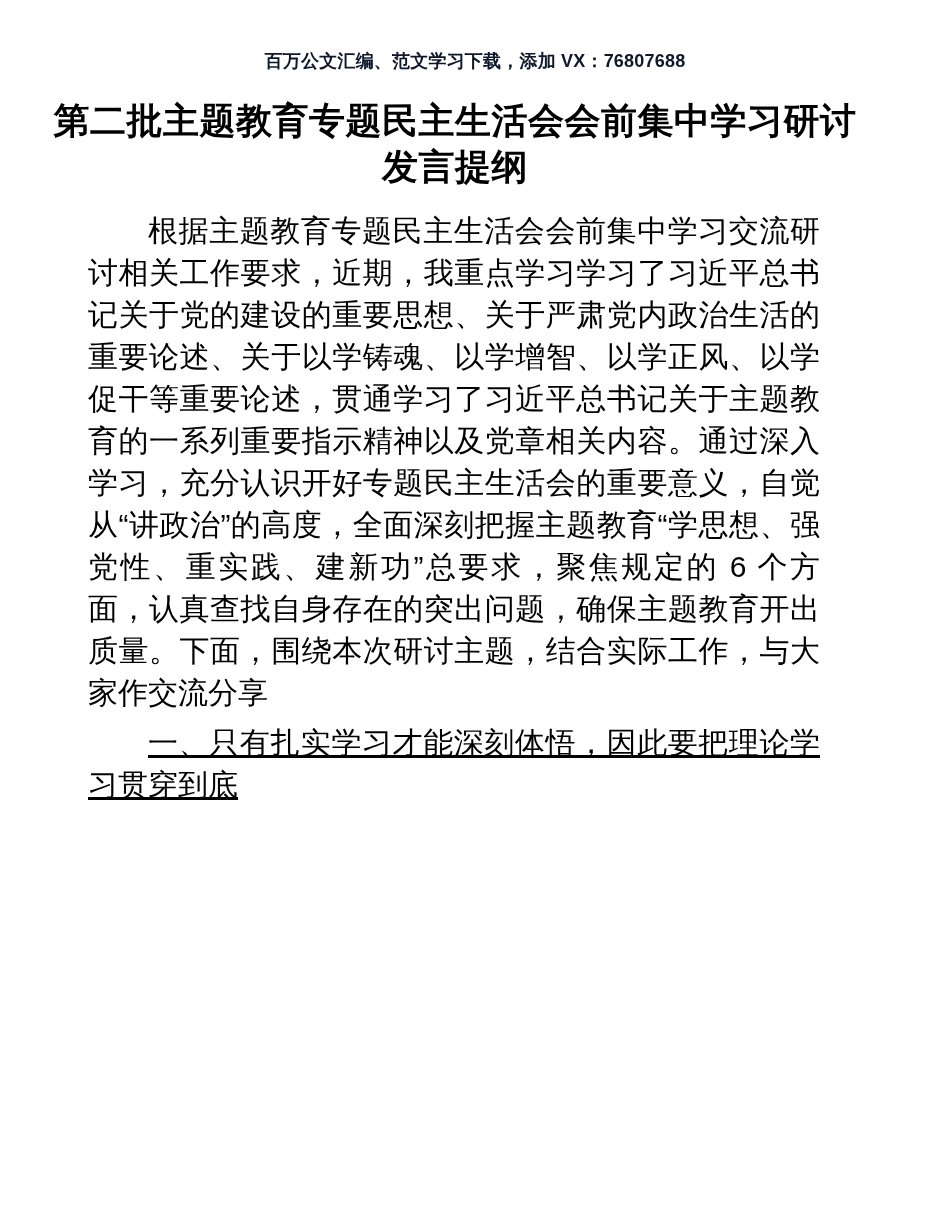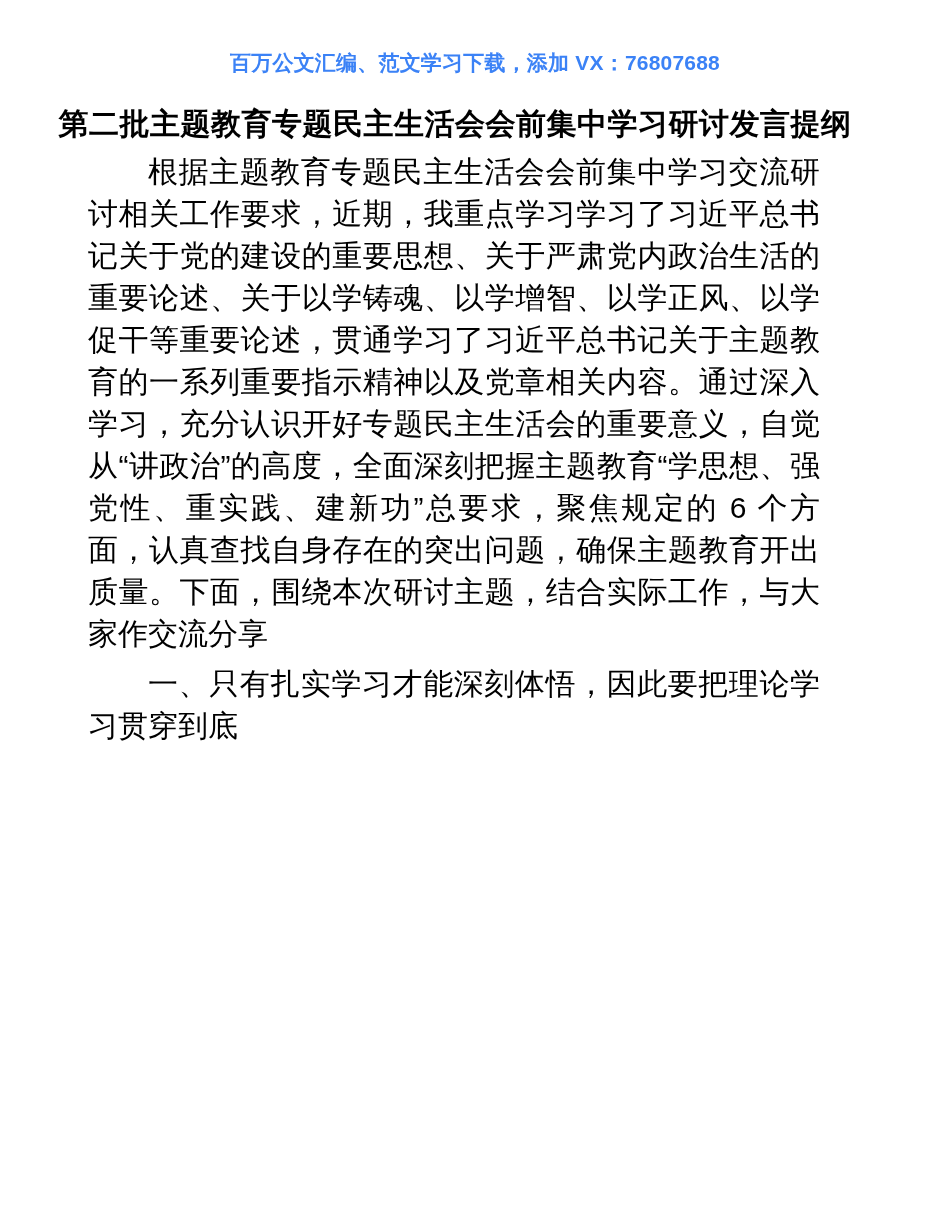--- a/index.html
+++ b/index.html
@@ -27,64 +27,65 @@
 
   
   .promo-banner {
     width: 100%;
     text-align: center;
     padding-top: 52px;
     line-height: 1;
   }
   .promo-text {
     display: inline-block;
-    color: #3b82f6;
-    font-size: 21px;
+    color: #0f172a;
+    font-size: 18px;
     font-weight: 700;
     letter-spacing: 0.2px;
     white-space: nowrap;
     font-family: "Liberation Sans", "DejaVu Sans", sans-serif;
   }
 
   
   .doc-title {
     margin: 0;
     padding: 28px 88px 0 48px;
     text-align: center;
-    font-size: 30px;
+    font-size: 36px;
     font-weight: 700;
     line-height: 46px;
     letter-spacing: 0.5px;
     color: #000000;
   }
 
   
   .doc-body {
     padding: 0 130px 0 88px;
-    margin-top: 4px;
+    margin-top: 20px;
   }
 
   .para {
     margin: 0;
     font-size: 30px;
     line-height: 42px;
     text-align: justify;
     text-justify: inter-ideograph;
     text-indent: 2em;
     letter-spacing: 0px;
     color: #000000;
     font-weight: 400;
   }
 
   .para + .para {
     margin-top: 8px;
   }
 
   .para.section-heading {
     font-weight: 400;
+    text-decoration: underline;
   }
 </style>
 </head>
 <body>
 
 <div class="page">
 
   <div class="promo-banner">
     <span class="promo-text">百万公文汇编、范文学习下载，添加 VX：76807688</span>
   </div>

